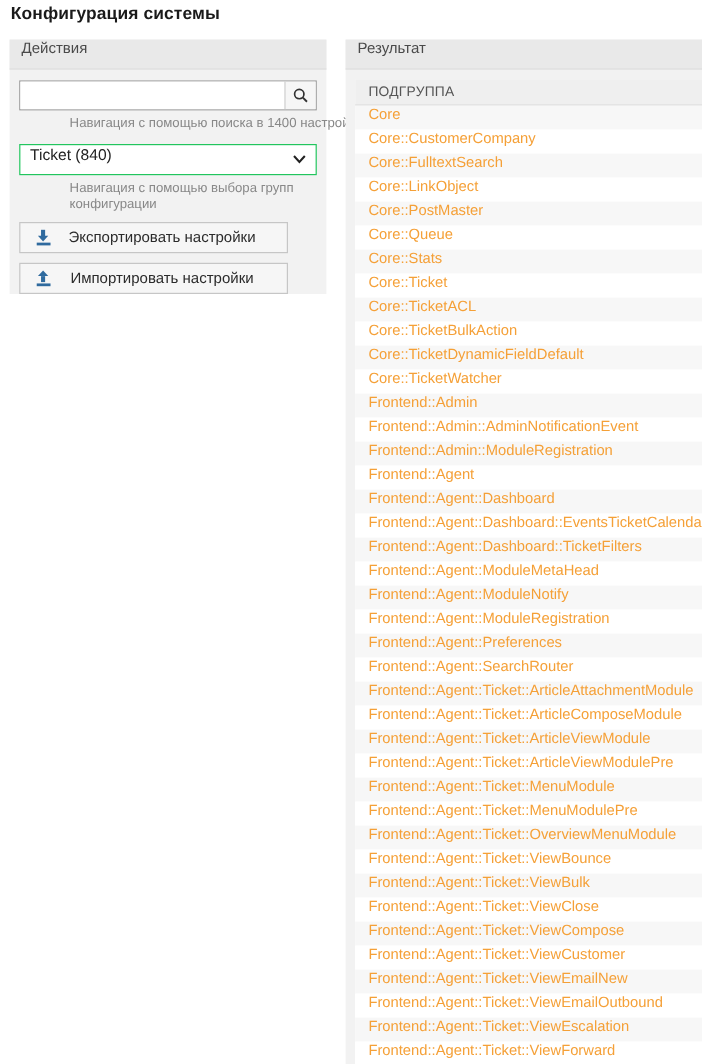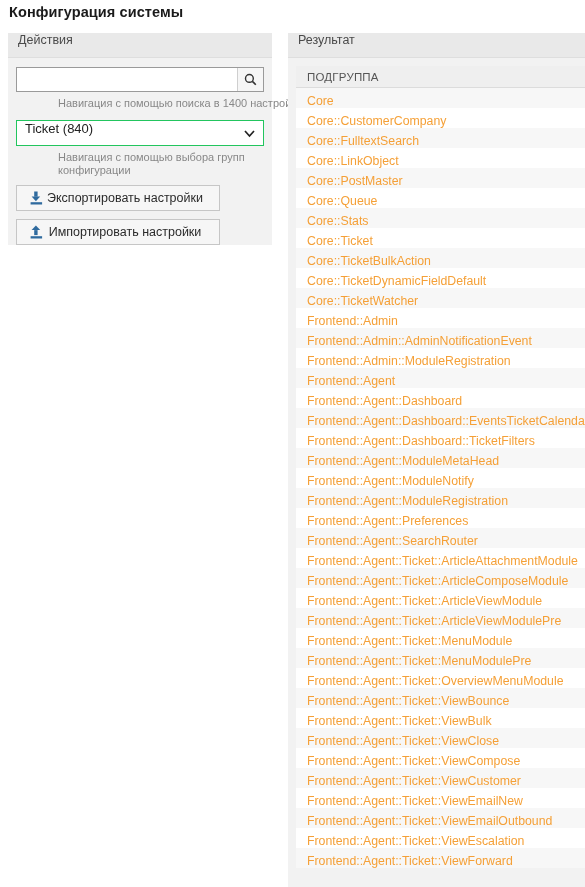--- a/index.html
+++ b/index.html
@@ -98,21 +98,21 @@
     cursor: pointer;
   }
   .chev {
     position: absolute;
     right: 8px; top: 6px;
     width: 13px; height: 13px;
     pointer-events: none;
   }
 
   .act-btn {
-    width: 204px;
+    width: 224px;
     height: 26px;
     margin-top: 8px;
     background: #f6f6f6;
     border: 1px solid #c6c6c6;
     display: flex;
     align-items: center;
     cursor: pointer;
     position: relative;
     font-size: 12.5px;
     color: #2b2b2b;
@@ -147,21 +147,21 @@
     border-bottom: 1px solid #dcdcdc;
     display: flex; align-items: center;
     padding-left: 11px;
     font-size: 11.5px;
     color: #555;
     letter-spacing: 0.2px;
   }
   .row {
     height: 20px;
     display: flex;
-    align-items: flex-end;
+    align-items: flex-start;
     padding-left: 11px;
     background: #ffffff;
   }
   .row:nth-child(odd) { background: #f7f7f7; }
   .row a {
     color: #f5a037;
     font-size: 12.3px;
     text-decoration: none;
     white-space: nowrap;
     cursor: pointer;
@@ -256,20 +256,23 @@
             <div class="row">
               <a>Core::Queue</a>
             </div>
             <div class="row">
               <a>Core::Stats</a>
             </div>
             <div class="row">
               <a>Core::Ticket</a>
             </div>
             <div class="row">
+              <a>Core::TicketACL</a>
+            </div>
+            <div class="row">
               <a>Core::TicketBulkAction</a>
             </div>
             <div class="row">
               <a>Core::TicketDynamicFieldDefault</a>
             </div>
             <div class="row">
               <a>Core::TicketWatcher</a>
             </div>
             <div class="row">
               <a>Frontend::Admin</a>

